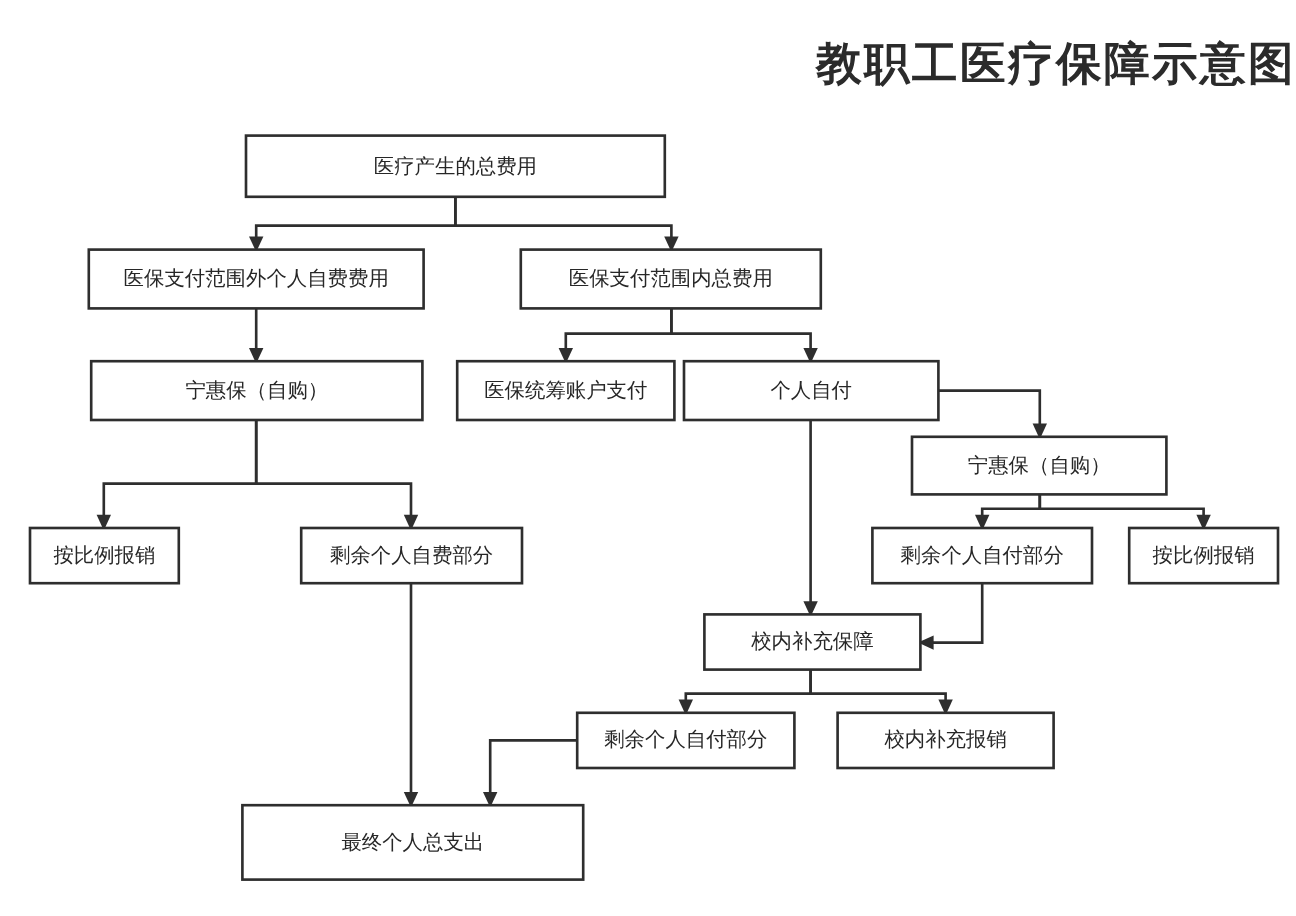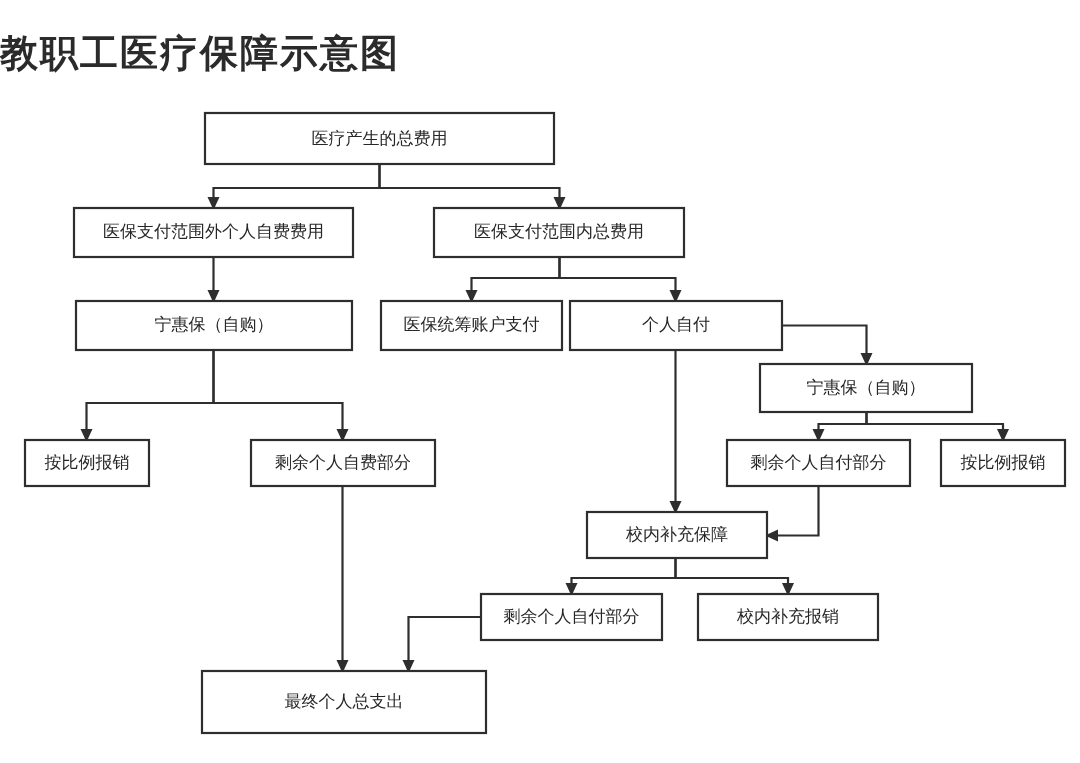--- a/index.html
+++ b/index.html
@@ -12,21 +12,21 @@
     height: 763px;
     font-family: "Liberation Sans", "DejaVu Sans", sans-serif;
     overflow: hidden;
     position: relative;
   }
   #page-title {
     position: absolute;
     left: 0;
     top: 28px;
     width: 1080px;
-    text-align: left;
+    text-align: right;
     font-size: 38px;
     font-weight: bold;
     color: #2b2b2b;
     letter-spacing: 2px;
   }
   #flow-svg {
     position: absolute;
     left: 0;
     top: 0;
     width: 1080px;

